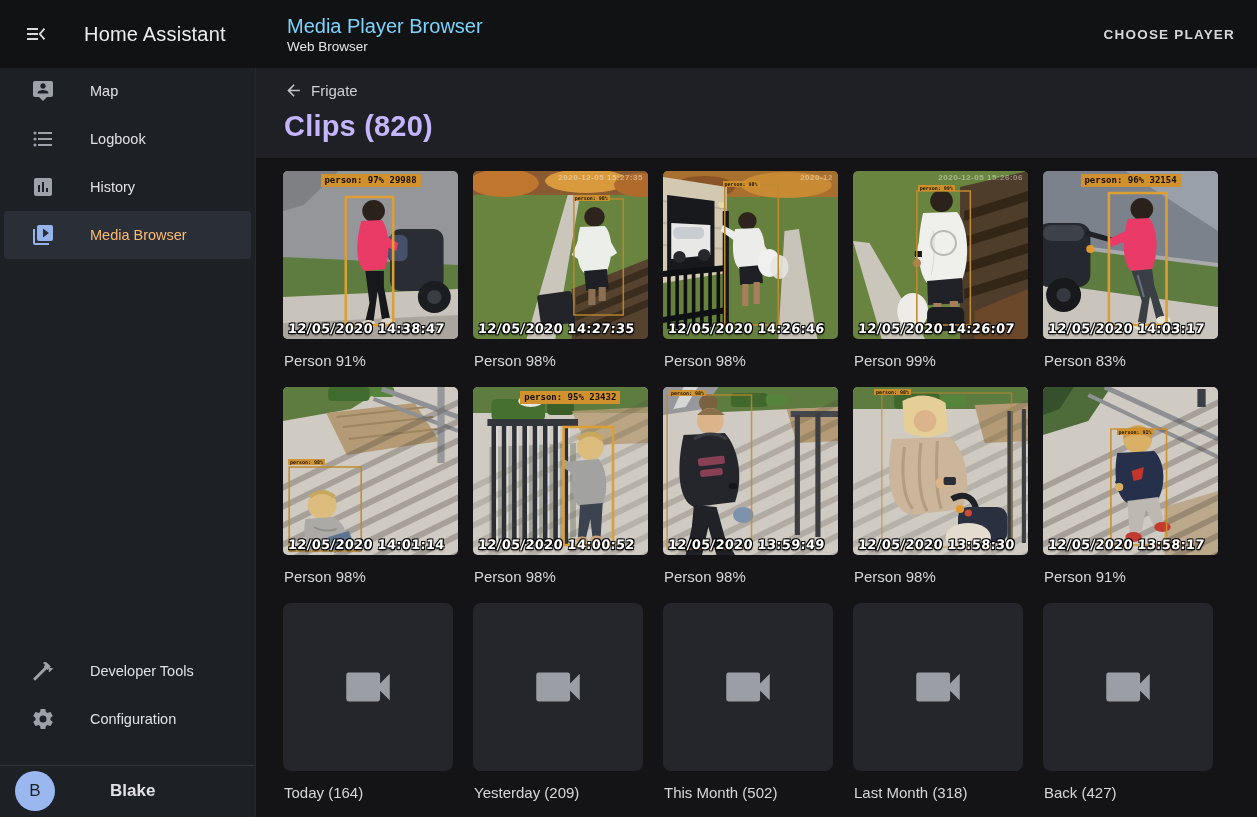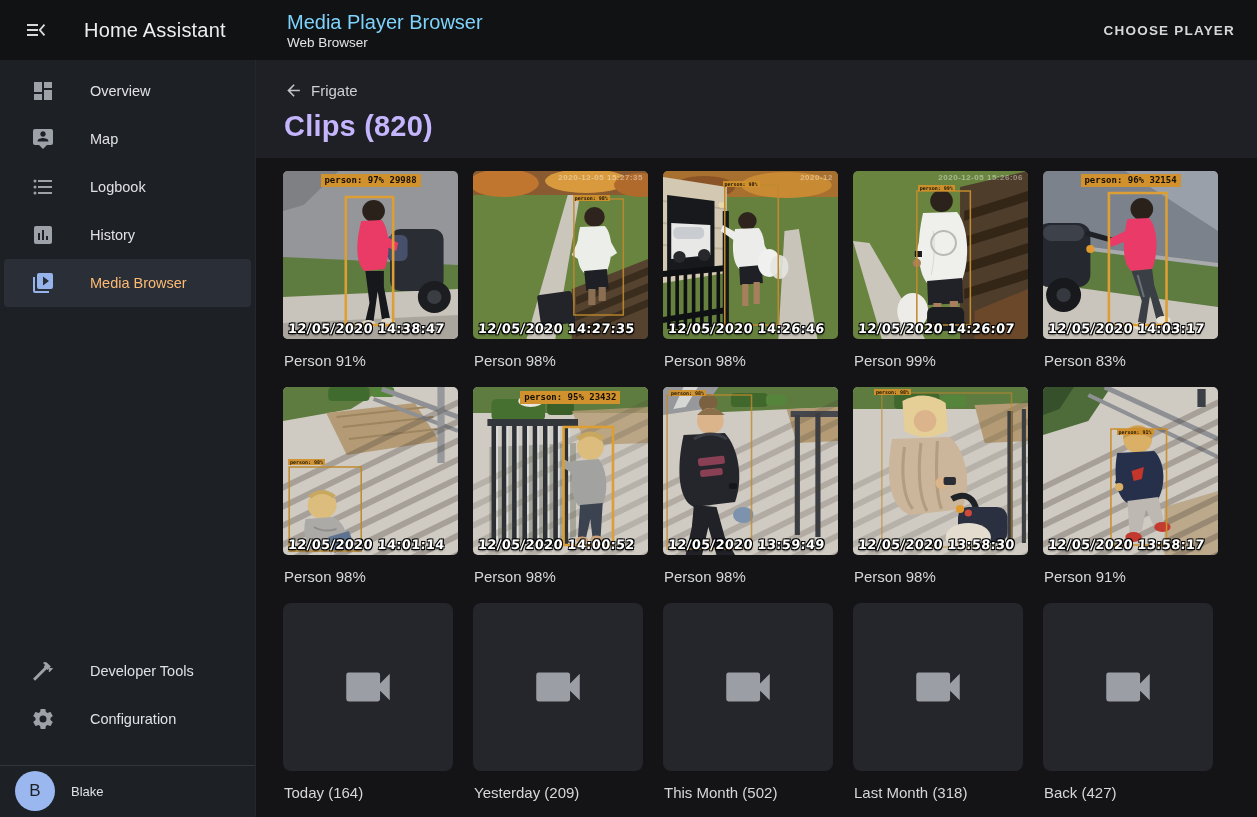--- a/index.html
+++ b/index.html
@@ -6,21 +6,21 @@
   html,body { margin:0; padding:0; }
   body {
     width:1257px; height:817px; overflow:hidden;
     background:#141416; font-family:"Liberation Sans",sans-serif;
     -webkit-font-smoothing:antialiased;
   }
   .icon svg { display:block; fill:currentColor; }
 
   
   .topbar {
-    position:fixed; top:0; left:0; right:0; height:60px;
+    position:fixed; top:0; left:0; right:0; height:68px;
     background:#111214; display:flex; align-items:center; z-index:20; color:#e8e9eb;
   }
   .topbar-left { width:256px; flex:none; display:flex; align-items:center; padding-left:20px; }
   .menu-btn { background:none; border:none; color:#d8d9db; padding:4px; cursor:pointer; }
   .app-title { font-size:20px; color:#eceded; margin-left:32px; letter-spacing:.2px; }
   .topbar-main { flex:1; padding-left:31px; }
   .tb-title { font-size:20px; color:#7dd3fc; line-height:1.2; }
   .tb-sub { font-size:13.5px; color:#e5e5e5; margin-top:1px; }
   .choose-player {
     background:none; border:none; color:#d6d7d9; font-family:inherit;
@@ -41,21 +41,21 @@
   .nav-item .nav-label { color:#e0e1e4; font-size:14.5px; font-weight:500; margin-left:35px; }
   .nav-item.selected { background:#2a2f37; color:#97b3ec; }
   .nav-item.selected .nav-label { color:#fdba74; }
   .sidebar-bottom { margin-top:auto; padding-bottom:2px; }
   .sidebar-divider { height:1px; background:#32353b; margin:22px 0 1px 0; }
   .profile-item { height:48px; margin:0 4px; padding-left:11px; display:flex; align-items:center; cursor:pointer; }
   .avatar {
     width:40px; height:40px; border-radius:50%; background:#9ab7ef; color:#1d2126;
     display:flex; align-items:center; justify-content:center; font-size:17px; font-weight:500; flex:none;
   }
-  .profile-item .nav-label { color:#e0e1e4; font-size:13px; font-weight:400; margin-left:16px; }
+  .profile-item .nav-label { color:#e0e1e4; font-size:17px; font-weight:700; margin-left:55px; }
 
   
   .content {
     position:fixed; left:256px; top:60px; right:0; bottom:0;
     display:flex; flex-direction:column; background:#141416;
   }
   .content-header { background:#1e2026; padding:21px 28px 15px 28px; flex:none; }
   .breadcrumb { display:flex; align-items:center; color:#cfd0d3; font-size:15px; cursor:pointer; width:max-content; }
   .breadcrumb .icon { margin-right:8px; color:#c3c4c7; }
   .page-title { margin:10px 0 0 0; font-size:29px; font-weight:700; color:#c4b5fd; letter-spacing:.2px; }
@@ -107,28 +107,20 @@
   </div>
   <div class="topbar-main">
     <div class="tb-title">Media Player Browser</div>
     <div class="tb-sub">Web Browser</div>
   </div>
   <button class="choose-player">CHOOSE PLAYER</button>
 </header>
 
 <nav class="sidebar">
   <div id="nav-top">
-      <div class="nav-item">
-        <span class="icon">
-          <svg viewBox="0 0 24 24" width="24" height="24">
-            <path d="M13,3V9H21V3M13,21H21V11H13M3,21H11V15H3M3,13H11V3H3V13Z"></path>
-          </svg>
-        </span>
-        <span class="nav-label">Overview</span>
-      </div>
       <div class="nav-item">
         <span class="icon">
           <svg viewBox="0 0 24 24" width="24" height="24">
             <path d="M20,2H4A2,2 0 0,0 2,4V16A2,2 0 0,0 4,18H8L12,22L16,18H20A2,2 0 0,0 22,16V4A2,2 0 0,0 20,2M12,4.3C13.5,4.3 14.7,5.5 14.7,7C14.7,8.5 13.5,9.7 12,9.7C10.5,9.7 9.3,8.5 9.3,7C9.3,5.5 10.5,4.3 12,4.3M17.4,14.6H6.6V13.8C6.6,12 10.2,11 12,11C13.8,11 17.4,12 17.4,13.8V14.6Z"></path>
           </svg>
         </span>
         <span class="nav-label">Map</span>
       </div>
       <div class="nav-item">
         <span class="icon">

